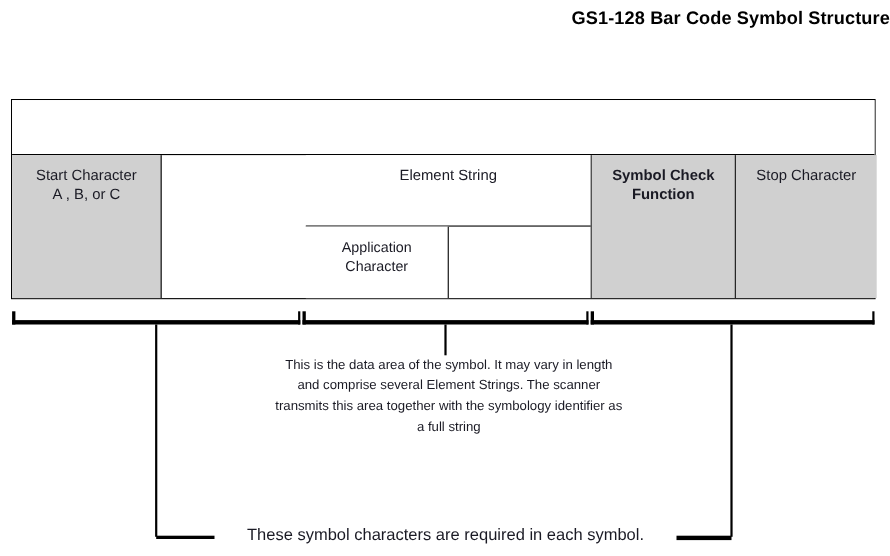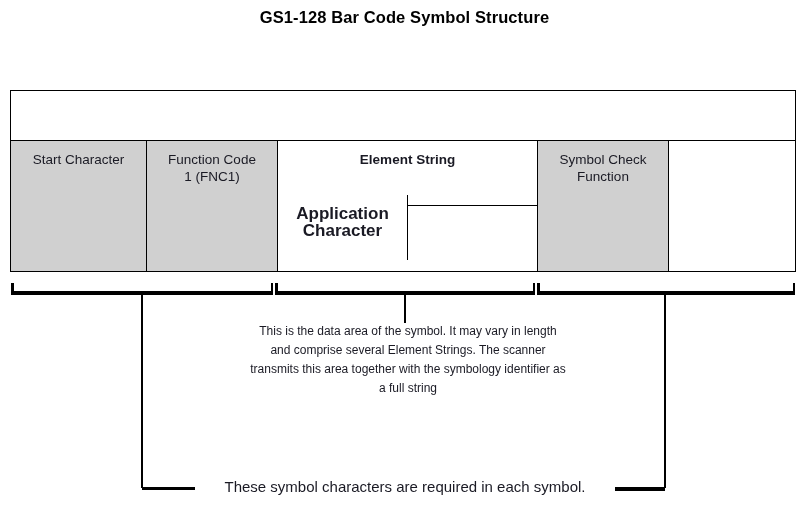--- a/index.html
+++ b/index.html
@@ -20,21 +20,21 @@
     height: 505px;
     background: #ffffff;
   }
 
   
   #title {
     position: absolute;
     left: 0;
     top: 8px;
     width: 809px;
-    text-align: center;
+    text-align: right;
     font-size: 16.5px;
     font-weight: bold;
     letter-spacing: 0.1px;
     color: #000000;
   }
 
   
   #symbol-table {
     position: absolute;
     left: 10px;
@@ -70,45 +70,45 @@
     text-align: center;
     padding-top: 10px;
     color: #1a1a24;
   }
   .cell.gray { background: #d0d0d0; }
   .cell.white { background: #ffffff; }
   .vdiv { border-right: 1.2px solid #000; }
 
   #cell-start      { left: 0px;   width: 136px; }
   #cell-fnc1       { left: 136px; width: 131px; }
-  #cell-elemwrap   { left: 267px; width: 260px; border-right: 1.2px solid #000; background:#fff;font-weight:bold; }
-  #cell-check      { left: 527px; width: 131px; }
+  #cell-elemwrap   { left: 267px; width: 260px; border-right: 1.2px solid #000; background:#fff; }
+  #cell-check      { left: 527px; width: 131px; font-weight: bold; }
   #cell-stop       { left: 658px; width: 128px; }
 
   #elem-title {
     position: absolute;
     left: 0; top: 0;
     width: 100%;
     height: 65px;
     box-sizing: border-box;
     border-bottom: 1.2px solid #000;
     text-align: center;
     padding-top: 10px;
     font-size: 13.5px;
     line-height: 17px;
     color: #1a1a24;
   }
   .subcell {
     position: absolute;
-    top: 54px;
+    top: 65px;
     height: 65px;
     box-sizing: border-box;
     text-align: center;
     padding-top: 10px;
-    font-size: 17px;
+    font-size: 13px;
     line-height: 17px;
     color: #1a1a24;
     background: #ffffff;
   }
   #sub-ai  { left: 0px;   width: 130px; border-right: 1.2px solid #000; }
   #sub-df  { left: 130px; width: 130px; }
 
   
   .bracket {
     position: absolute;
@@ -179,40 +179,41 @@
   <div id="title">GS1-128 Bar Code Symbol Structure</div>
 
   <div id="symbol-table">
 
     <div class="trow-top"></div>
 
     <div class="trow-main">
 
       <div class="cell gray vdiv" id="cell-start">
         <div>Start Character</div>
-      </div>
-
-      <div class="cell gray vdiv" id="cell-fnc1">
-        <div>Function Code</div>
-        <div>1 (FNC1)</div>
-      </div>
+        <div>A , B, or C</div>
+      </div>
+
 
       <div class="cell white" id="cell-elemwrap" style="padding-top:0;">
         <div id="elem-title">Element String</div>
         <div class="subcell" id="sub-ai">
           <div>Application</div>
           <div>Character</div>
         </div>
       </div>
 
       <div class="cell gray vdiv" id="cell-check">
         <div>Symbol Check</div>
         <div>Function</div>
       </div>
 
+      <div class="cell gray" id="cell-stop">
+        <div>Stop Character</div>
+        <div></div>
+      </div>
 
     </div>
   </div>
 
   <div class="bracket" style="left:11px; top:283px; width:262px;">
     <span class="leg l"></span>
     <span class="bar"></span>
     <span class="leg r"></span>
   </div>
 

